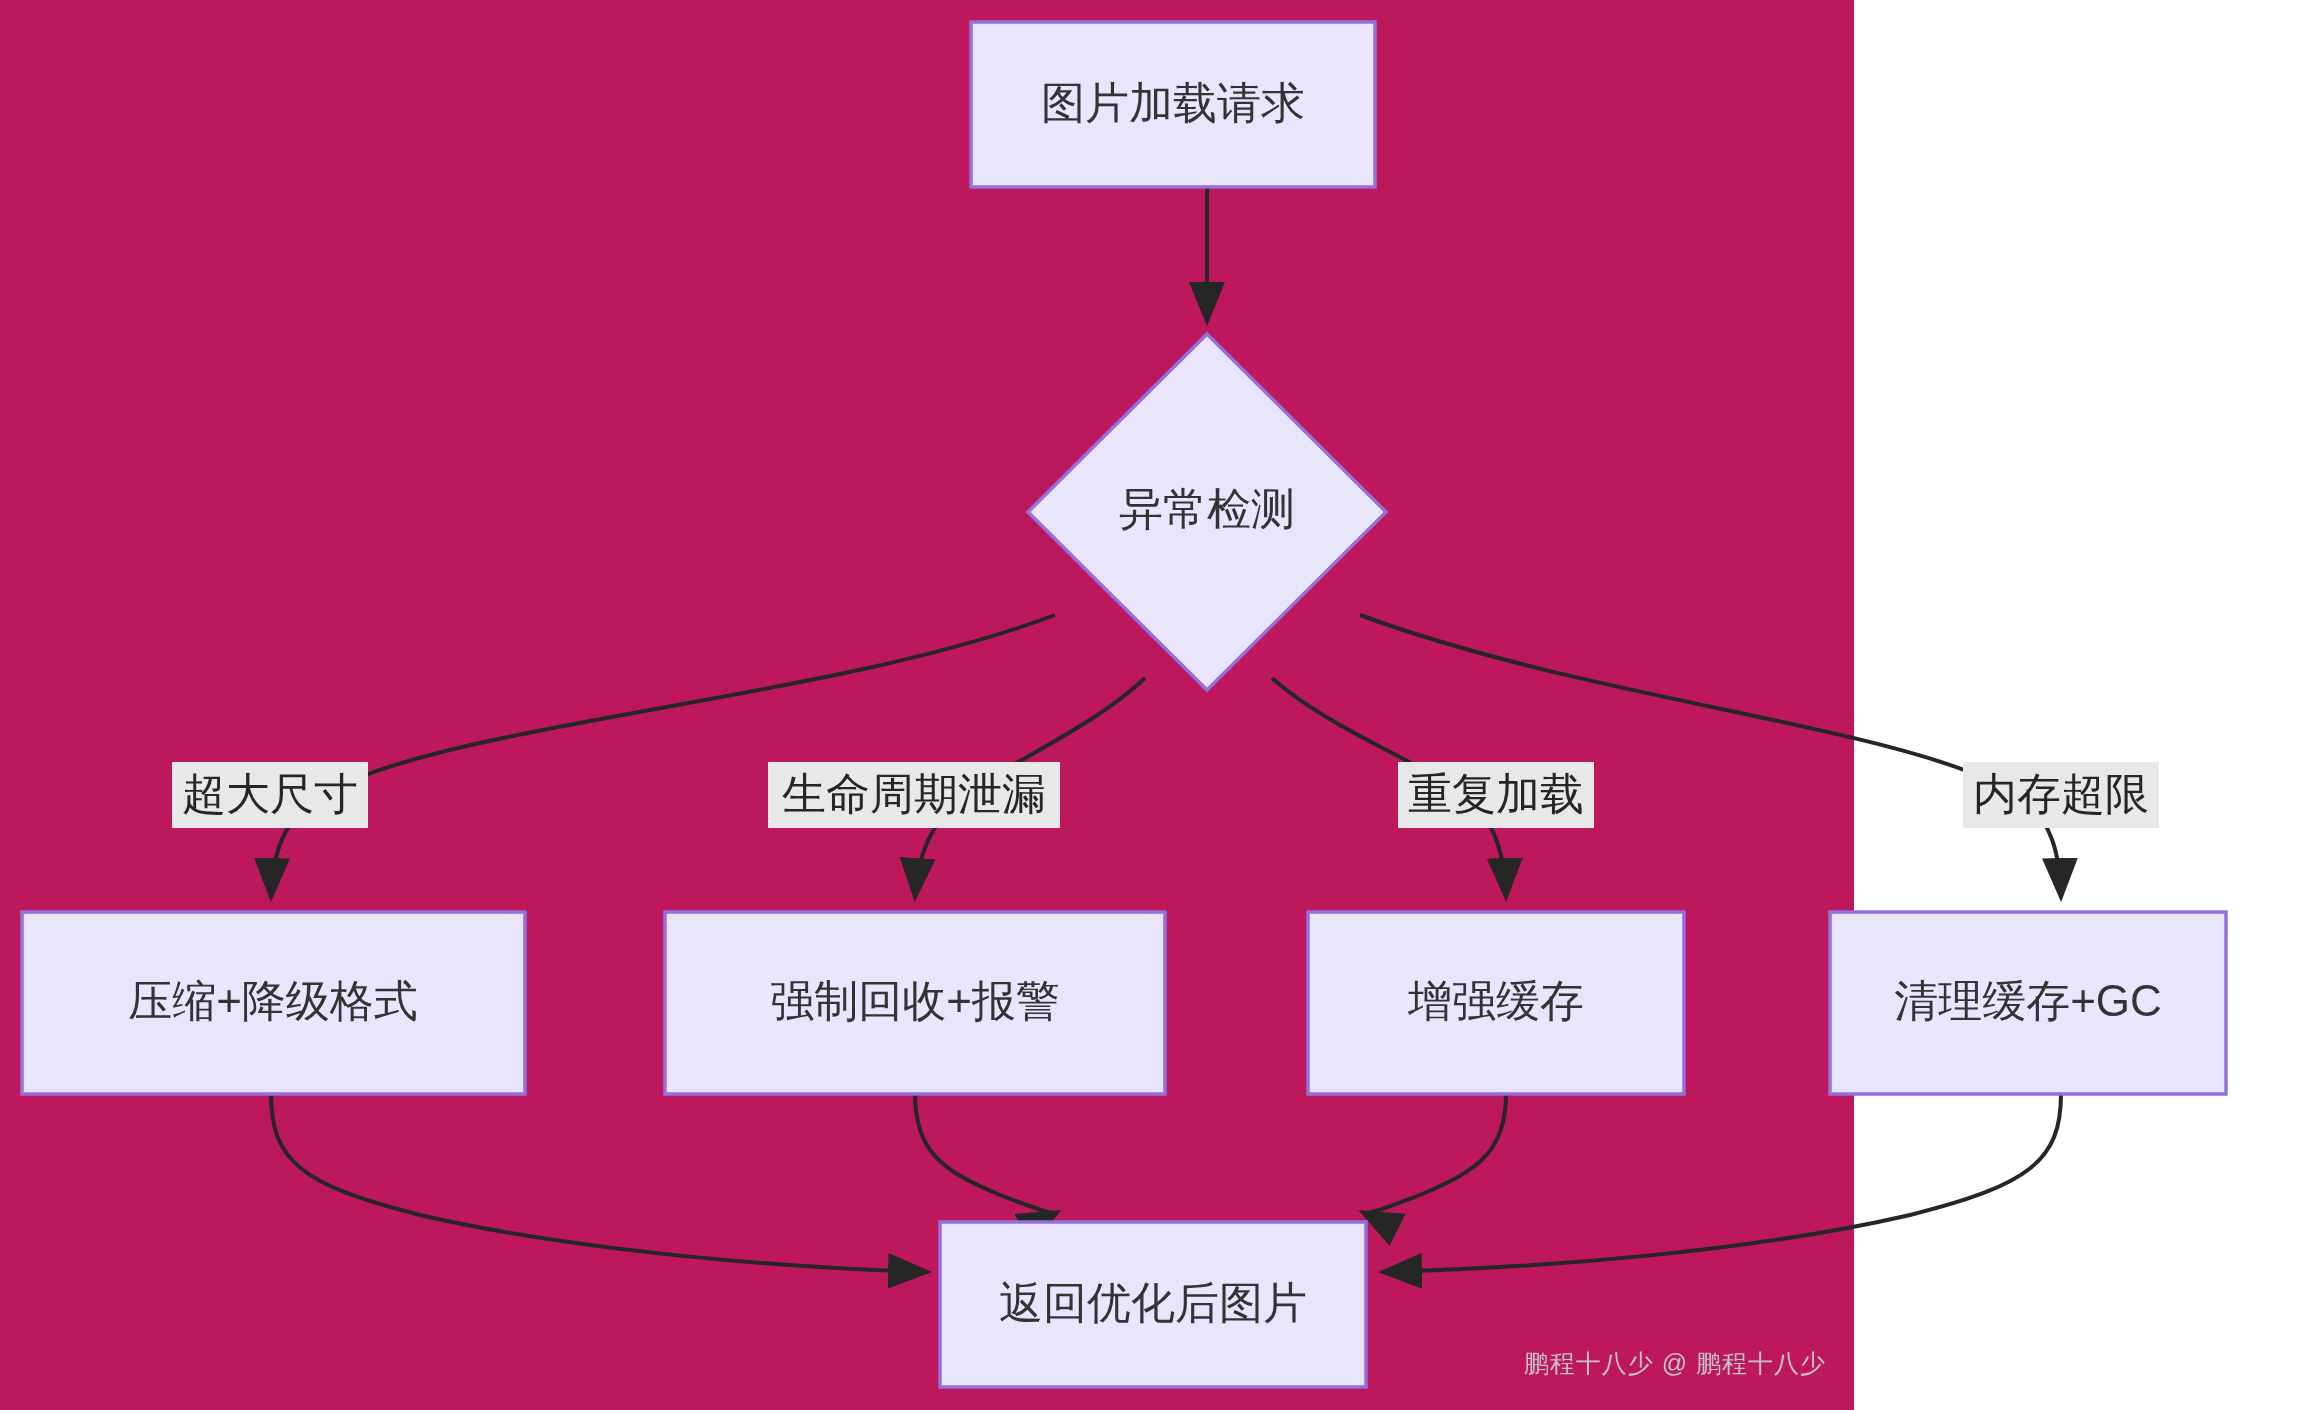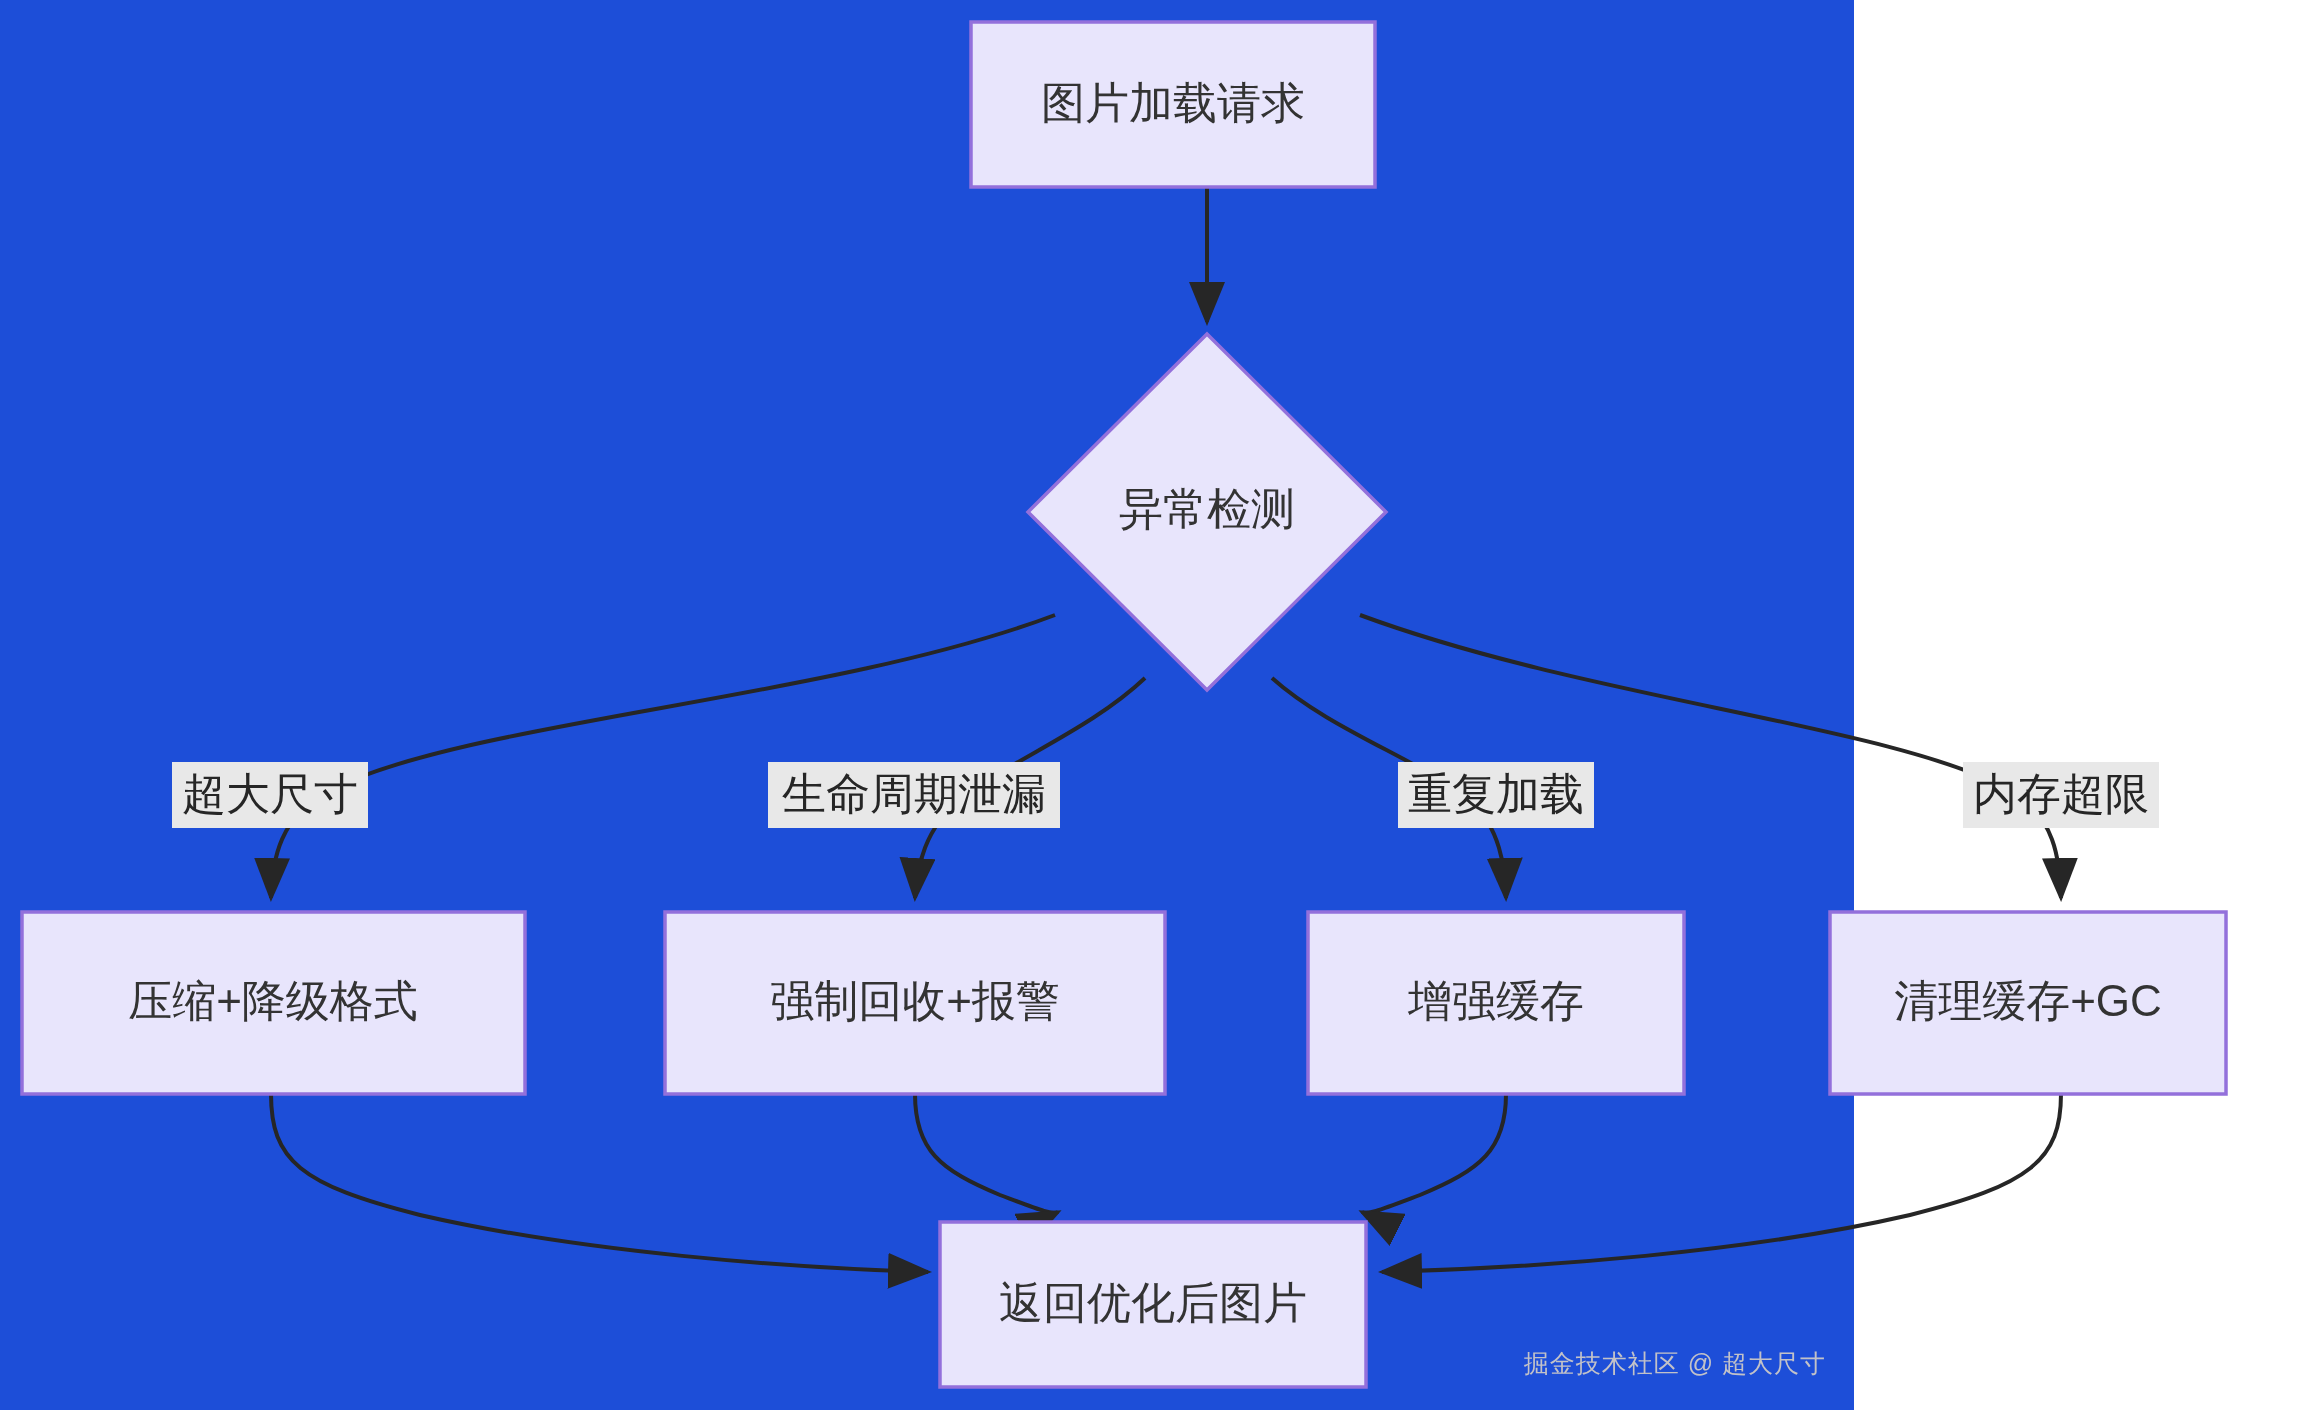--- a/index.html
+++ b/index.html
@@ -10,21 +10,21 @@
   body {
     width: 2314px;
     height: 1410px;
     font-family: "Liberation Sans", "DejaVu Sans", sans-serif;
     overflow: hidden;
   }
   #diagram-root {
     position: relative;
     width: 1854px;
     height: 1410px;
-    background: #1d4ed8;
+    background: #be185d;
   }
   svg#flowchart {
     position: absolute;
     top: 0;
     left: 0;
     width: 2314px;
     height: 1410px;
   }
   .node-shape {
     fill: #e8e5fc;
@@ -153,14 +153,14 @@
         <text class="edge-label-text" x="1496" y="797">重复加载</text>
       </g>
 
       <g>
         <rect class="edge-label-bg" x="1963" y="762" width="196" height="66"></rect>
         <text class="edge-label-text" x="2061" y="797">内存超限</text>
       </g>
     </g>
   </svg>
 
-  <div class="watermark">掘金技术社区 @ 超大尺寸</div>
+  <div class="watermark">鹏程十八少 @ 鹏程十八少</div>
 </div>
 
 </body></html>

